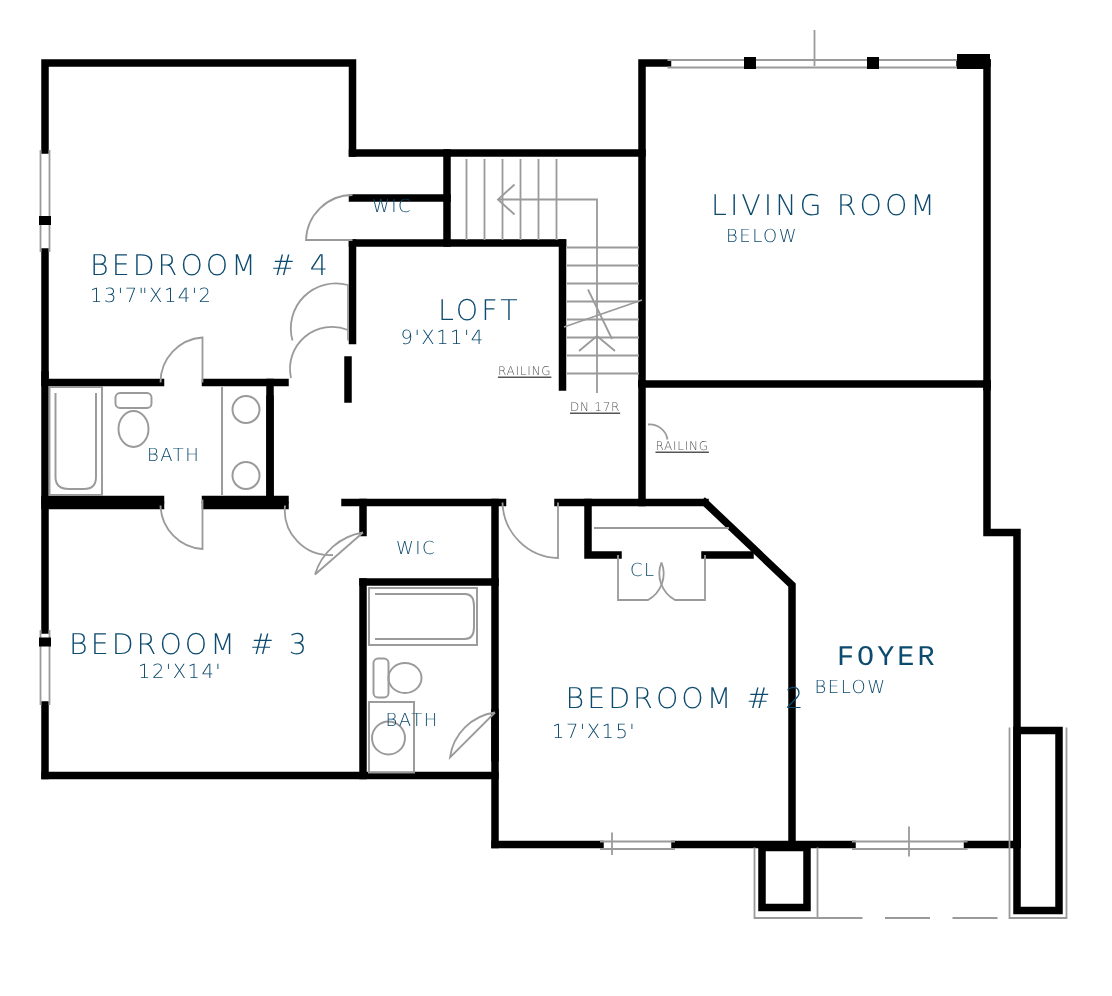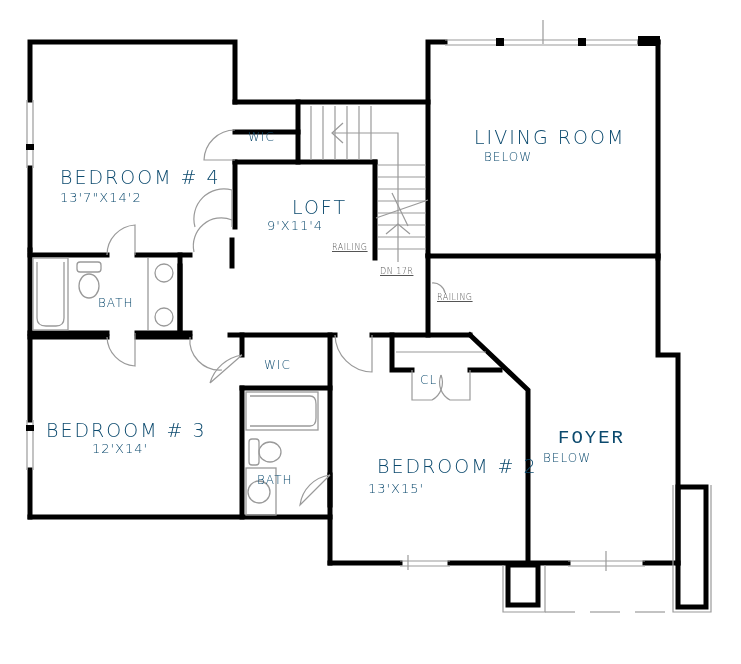--- a/index.html
+++ b/index.html
@@ -202,16 +202,16 @@
 
 <div class="lbl small" style="left:264px;top:358px;">WIC</div>
 <div class="lbl small" style="left:420px;top:349px;margin-top:24px;">CL</div>
 
 <div class="lbl room-name" style="left:46px;top:419px;">BEDROOM # 3</div>
 <div class="lbl room-dim" style="left:92px;top:441px;">12'X14'</div>
 
 <div class="lbl small" style="left:257px;top:473px;">BATH</div>
 
 <div class="lbl room-name" style="left:338px;top:455px;margin-left:39px;">BEDROOM # 2</div>
-<div class="lbl room-dim" style="left:368px;top:481px;">13'X15'</div>
+<div class="lbl room-dim" style="left:368px;top:481px;">17'X15'</div>
 
 <div class="lbl room-name" style="left:558px;top:427px;font-family:Liberation Mono, monospace;">FOYER</div>
 <div class="lbl small" style="left:543px;top:451px;">BELOW</div>
 
 </body></html>

